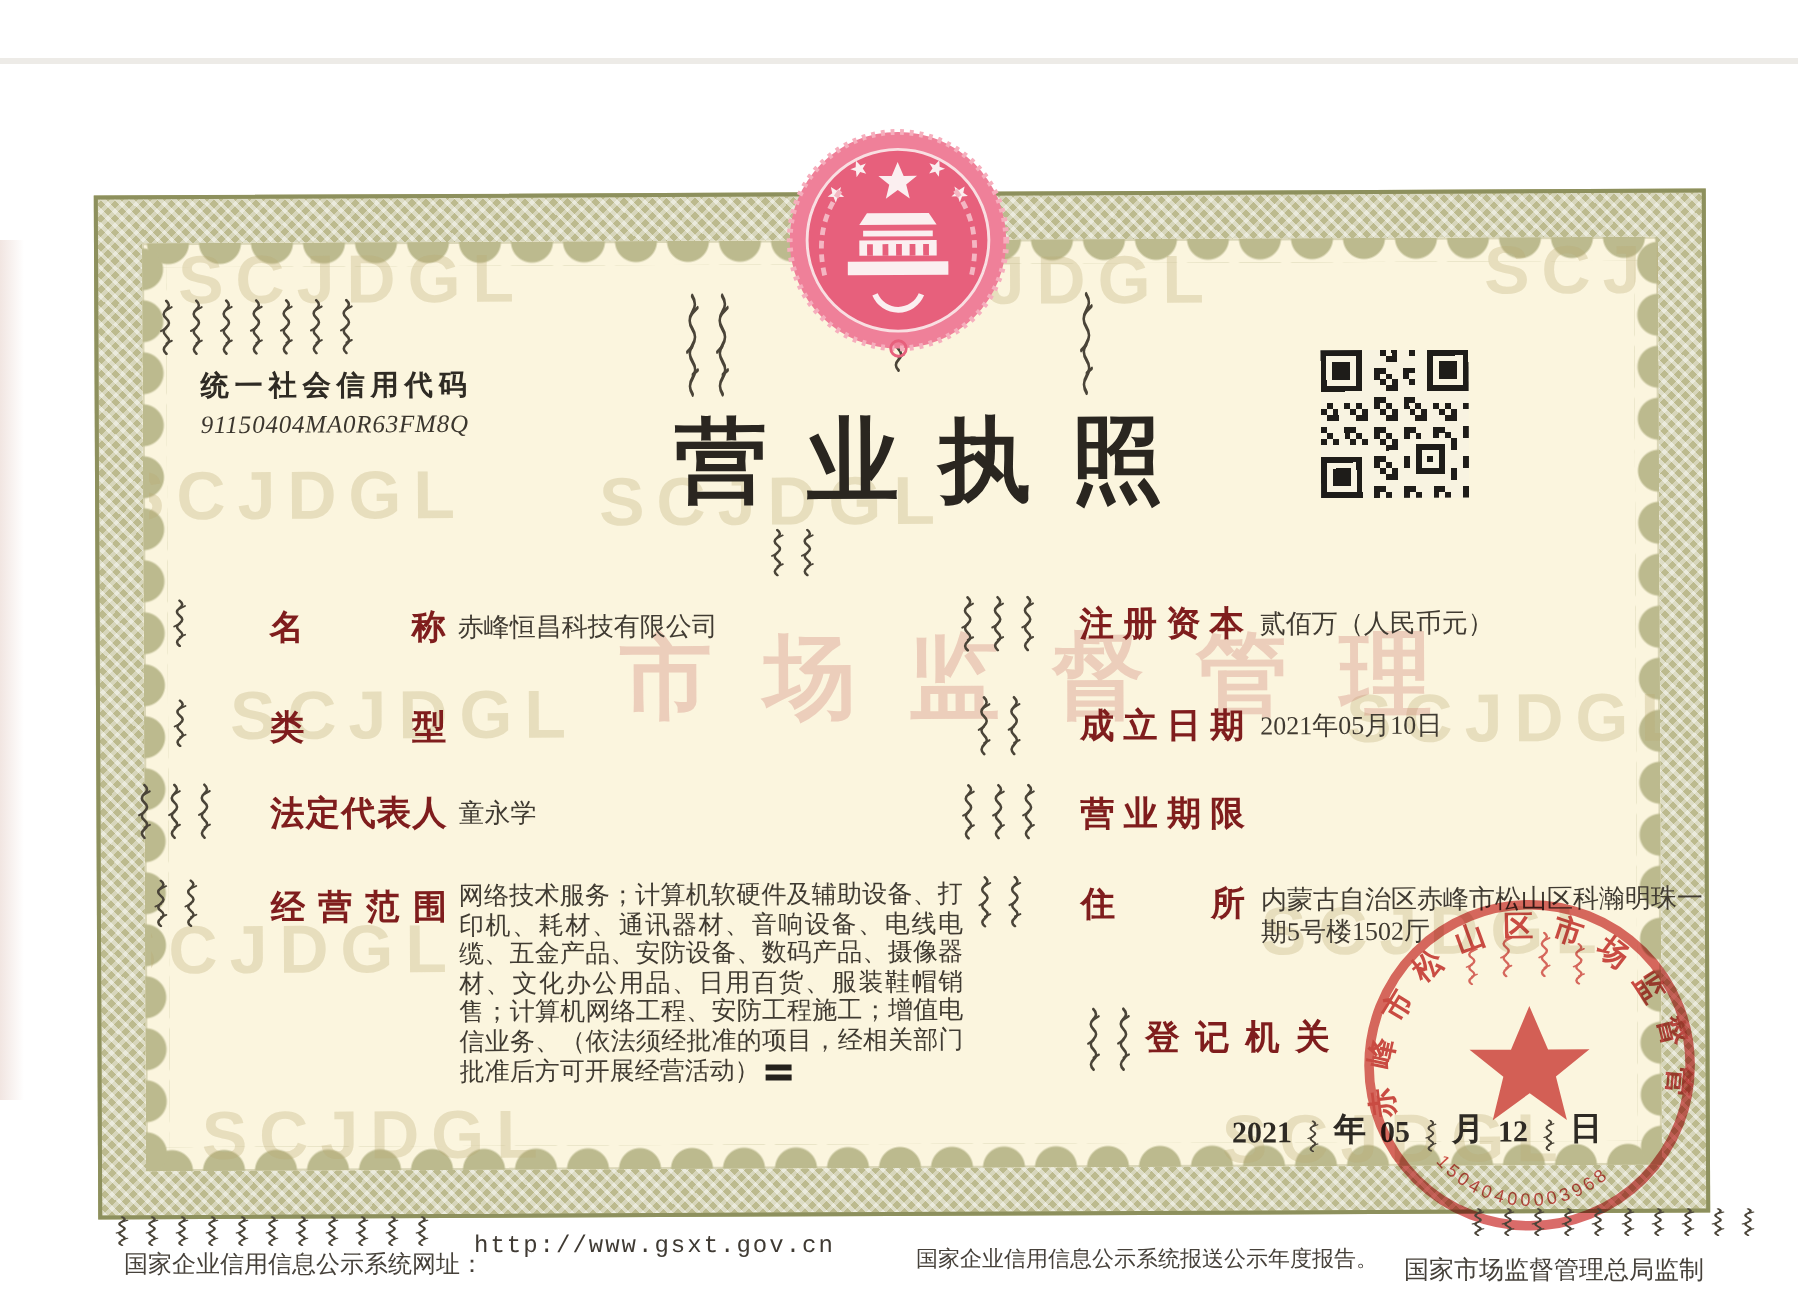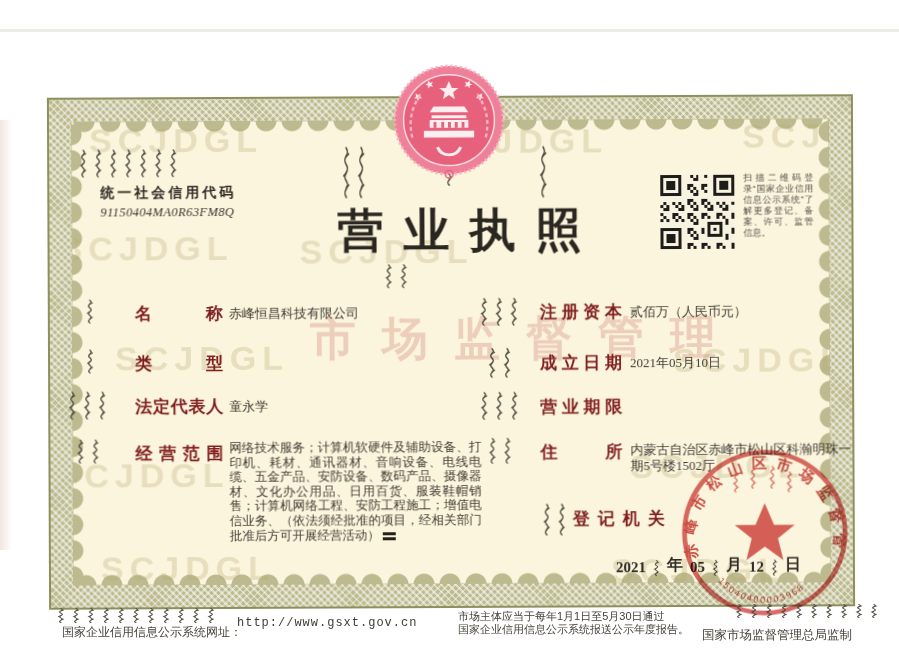--- a/index.html
+++ b/index.html
@@ -200,21 +200,20 @@
       <rect x="0" y="18" width="7" height="7" fill="#1e1c19"></rect>
         <rect x="1" y="19" width="5" height="5" fill="#f8f3e1"></rect>
         <rect x="2" y="20" width="3" height="3" fill="#1e1c19"></rect>
       <rect x="16" y="16" width="5" height="5" fill="#1e1c19"></rect>
         <rect x="17" y="17" width="3" height="3" fill="#f8f3e1"></rect>
         <rect x="18" y="18" width="1" height="1" fill="#1e1c19"></rect>
       <g id="qr-mods" fill="#1e1c19">
           <path d="M0 10h1v1h-1zM0 13h1v1h-1zM0 15h1v1h-1zM1 9h1v1h-1zM1 11h1v1h-1zM1 14h1v1h-1zM2 10h1v1h-1zM2 11h1v1h-1zM2 15h1v1h-1zM4 9h1v1h-1zM4 13h1v1h-1zM4 14h1v1h-1zM5 10h1v1h-1zM5 13h1v1h-1zM5 15h1v1h-1zM6 9h1v1h-1zM6 11h1v1h-1zM6 14h1v1h-1zM7 10h1v1h-1zM7 11h1v1h-1zM7 15h1v1h-1zM9 3h1v1h-1zM9 4h1v1h-1zM9 8h1v1h-1zM9 9h1v1h-1zM9 13h1v1h-1zM9 14h1v1h-1zM9 18h1v1h-1zM9 19h1v1h-1zM9 23h1v1h-1zM9 24h1v1h-1zM10 0h1v1h-1zM10 3h1v1h-1zM10 5h1v1h-1zM10 8h1v1h-1zM10 10h1v1h-1zM10 13h1v1h-1zM10 15h1v1h-1zM10 18h1v1h-1zM10 20h1v1h-1zM10 23h1v1h-1zM11 1h1v1h-1zM11 4h1v1h-1zM11 6h1v1h-1zM11 9h1v1h-1zM11 11h1v1h-1zM11 14h1v1h-1zM11 16h1v1h-1zM11 19h1v1h-1zM11 21h1v1h-1zM11 24h1v1h-1zM12 0h1v1h-1zM12 1h1v1h-1zM12 5h1v1h-1zM12 6h1v1h-1zM12 10h1v1h-1zM12 11h1v1h-1zM12 15h1v1h-1zM12 16h1v1h-1zM12 20h1v1h-1zM12 21h1v1h-1zM14 3h1v1h-1zM14 4h1v1h-1zM14 8h1v1h-1zM14 9h1v1h-1zM14 13h1v1h-1zM14 14h1v1h-1zM14 18h1v1h-1zM14 19h1v1h-1zM14 23h1v1h-1zM14 24h1v1h-1zM15 0h1v1h-1zM15 3h1v1h-1zM15 5h1v1h-1zM15 8h1v1h-1zM15 10h1v1h-1zM15 13h1v1h-1zM15 23h1v1h-1zM16 9h1v1h-1zM16 11h1v1h-1zM16 14h1v1h-1zM16 24h1v1h-1zM17 10h1v1h-1zM17 11h1v1h-1zM19 9h1v1h-1zM19 13h1v1h-1zM19 14h1v1h-1zM19 23h1v1h-1zM19 24h1v1h-1zM20 10h1v1h-1zM20 13h1v1h-1zM20 23h1v1h-1zM21 9h1v1h-1zM21 11h1v1h-1zM21 14h1v1h-1zM21 24h1v1h-1zM22 10h1v1h-1zM22 11h1v1h-1zM22 15h1v1h-1zM22 16h1v1h-1zM22 20h1v1h-1zM22 21h1v1h-1zM24 9h1v1h-1zM24 13h1v1h-1zM24 14h1v1h-1zM24 18h1v1h-1zM24 19h1v1h-1zM24 23h1v1h-1zM24 24h1v1h-1z"></path>
         </g>
     </svg>
-    <div class="qr-caption">扫描二维码登录“国家企业信用信息公示系统”了解更多登记、备案、许可、监管信息。</div>
 
     <span class="mgrow" style="left:38px;top:202px;height:24px">
         <svg viewBox="0 0 10 33" preserveAspectRatio="none">
           <use href="#mgp"></use>
         </svg>
       </span>
     <div class="lbl lbl-l" style="top:205px">名称</div>
     <div class="val" style="left:181px;top:209px">赤峰恒昌科技有限公司</div>
 
     <span class="mgrow" style="left:38px;top:252px;height:24px">
@@ -386,21 +385,20 @@
       </svg>
       <svg viewBox="0 0 10 33" preserveAspectRatio="none">
         <use href="#mgp"></use>
       </svg>
       <svg viewBox="0 0 10 33" preserveAspectRatio="none">
         <use href="#mgp"></use>
       </svg>
     </span>
   <div class="ft ft-left-label">国家企业信用信息公示系统网址：</div>
   <div class="ft ft-left-url">http://www.gsxt.gov.cn</div>
-  <div class="ft ft-mid1">市场主体应当于每年1月1日至5月30日通过</div>
   <div class="ft ft-mid2">国家企业信用信息公示系统报送公示年度报告。</div>
   <span class="mgrow" style="left:735px;top:604px;height:14px">
       <svg viewBox="0 0 10 33" preserveAspectRatio="none">
         <use href="#mgp"></use>
       </svg>
       <svg viewBox="0 0 10 33" preserveAspectRatio="none">
         <use href="#mgp"></use>
       </svg>
       <svg viewBox="0 0 10 33" preserveAspectRatio="none">
         <use href="#mgp"></use>

